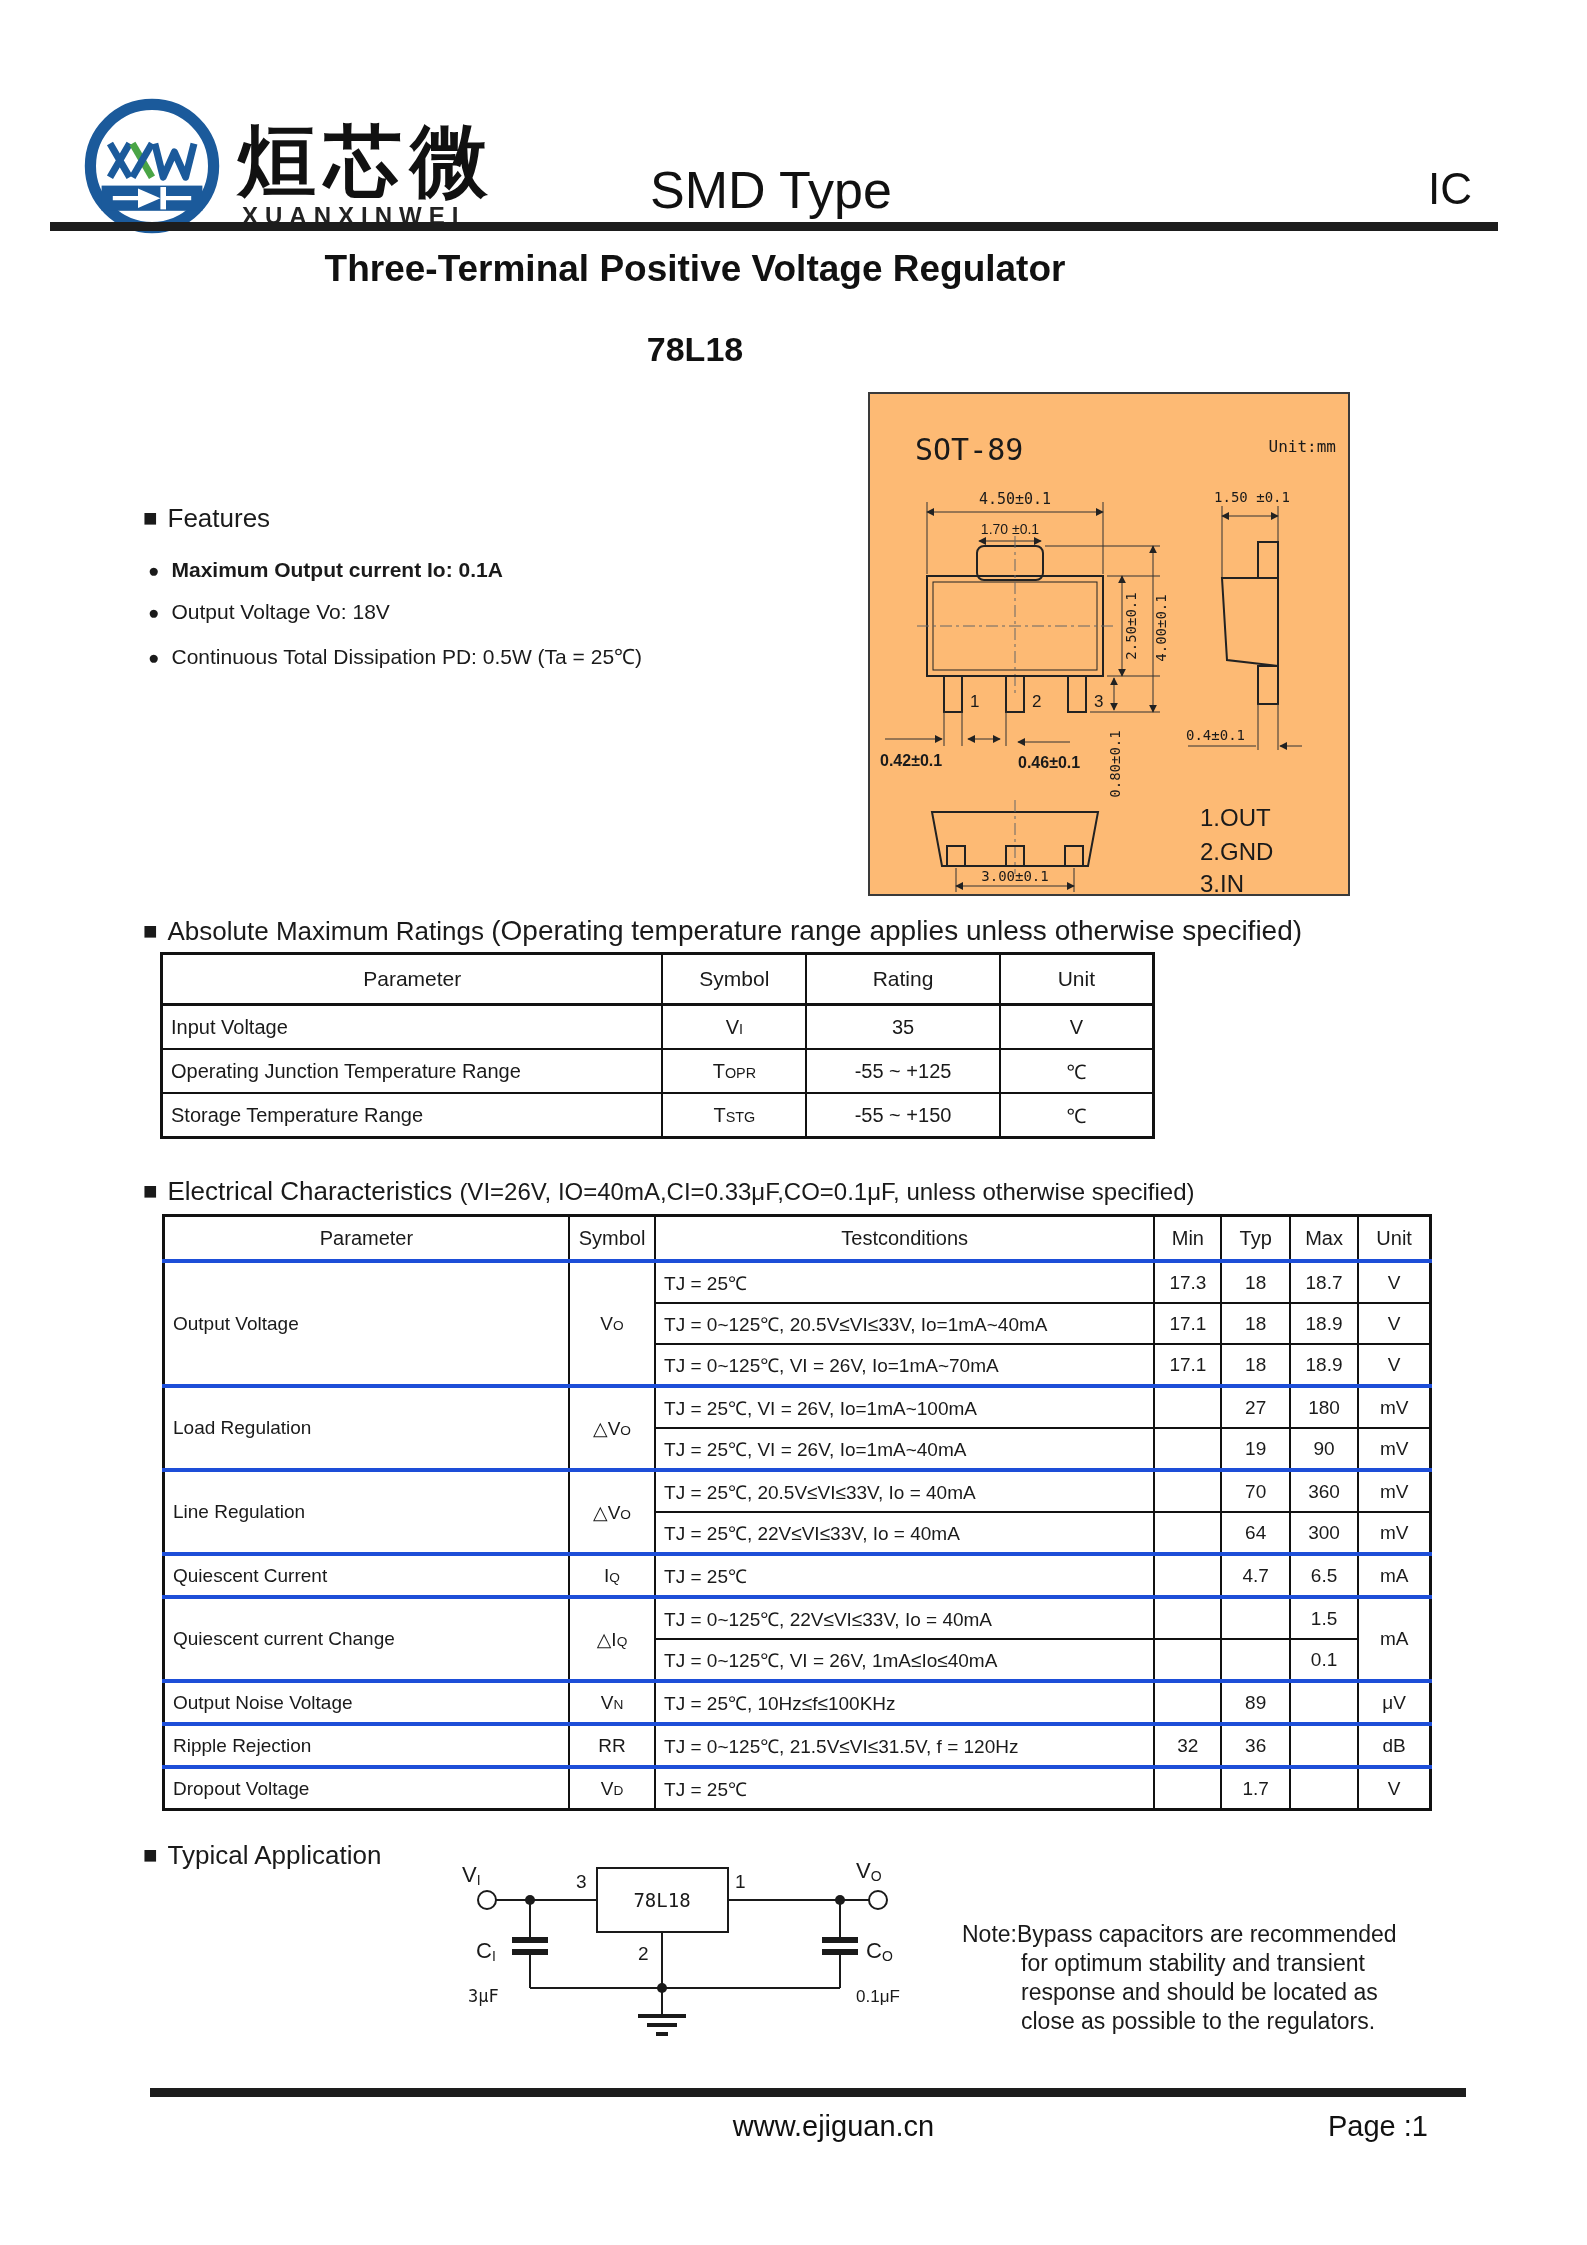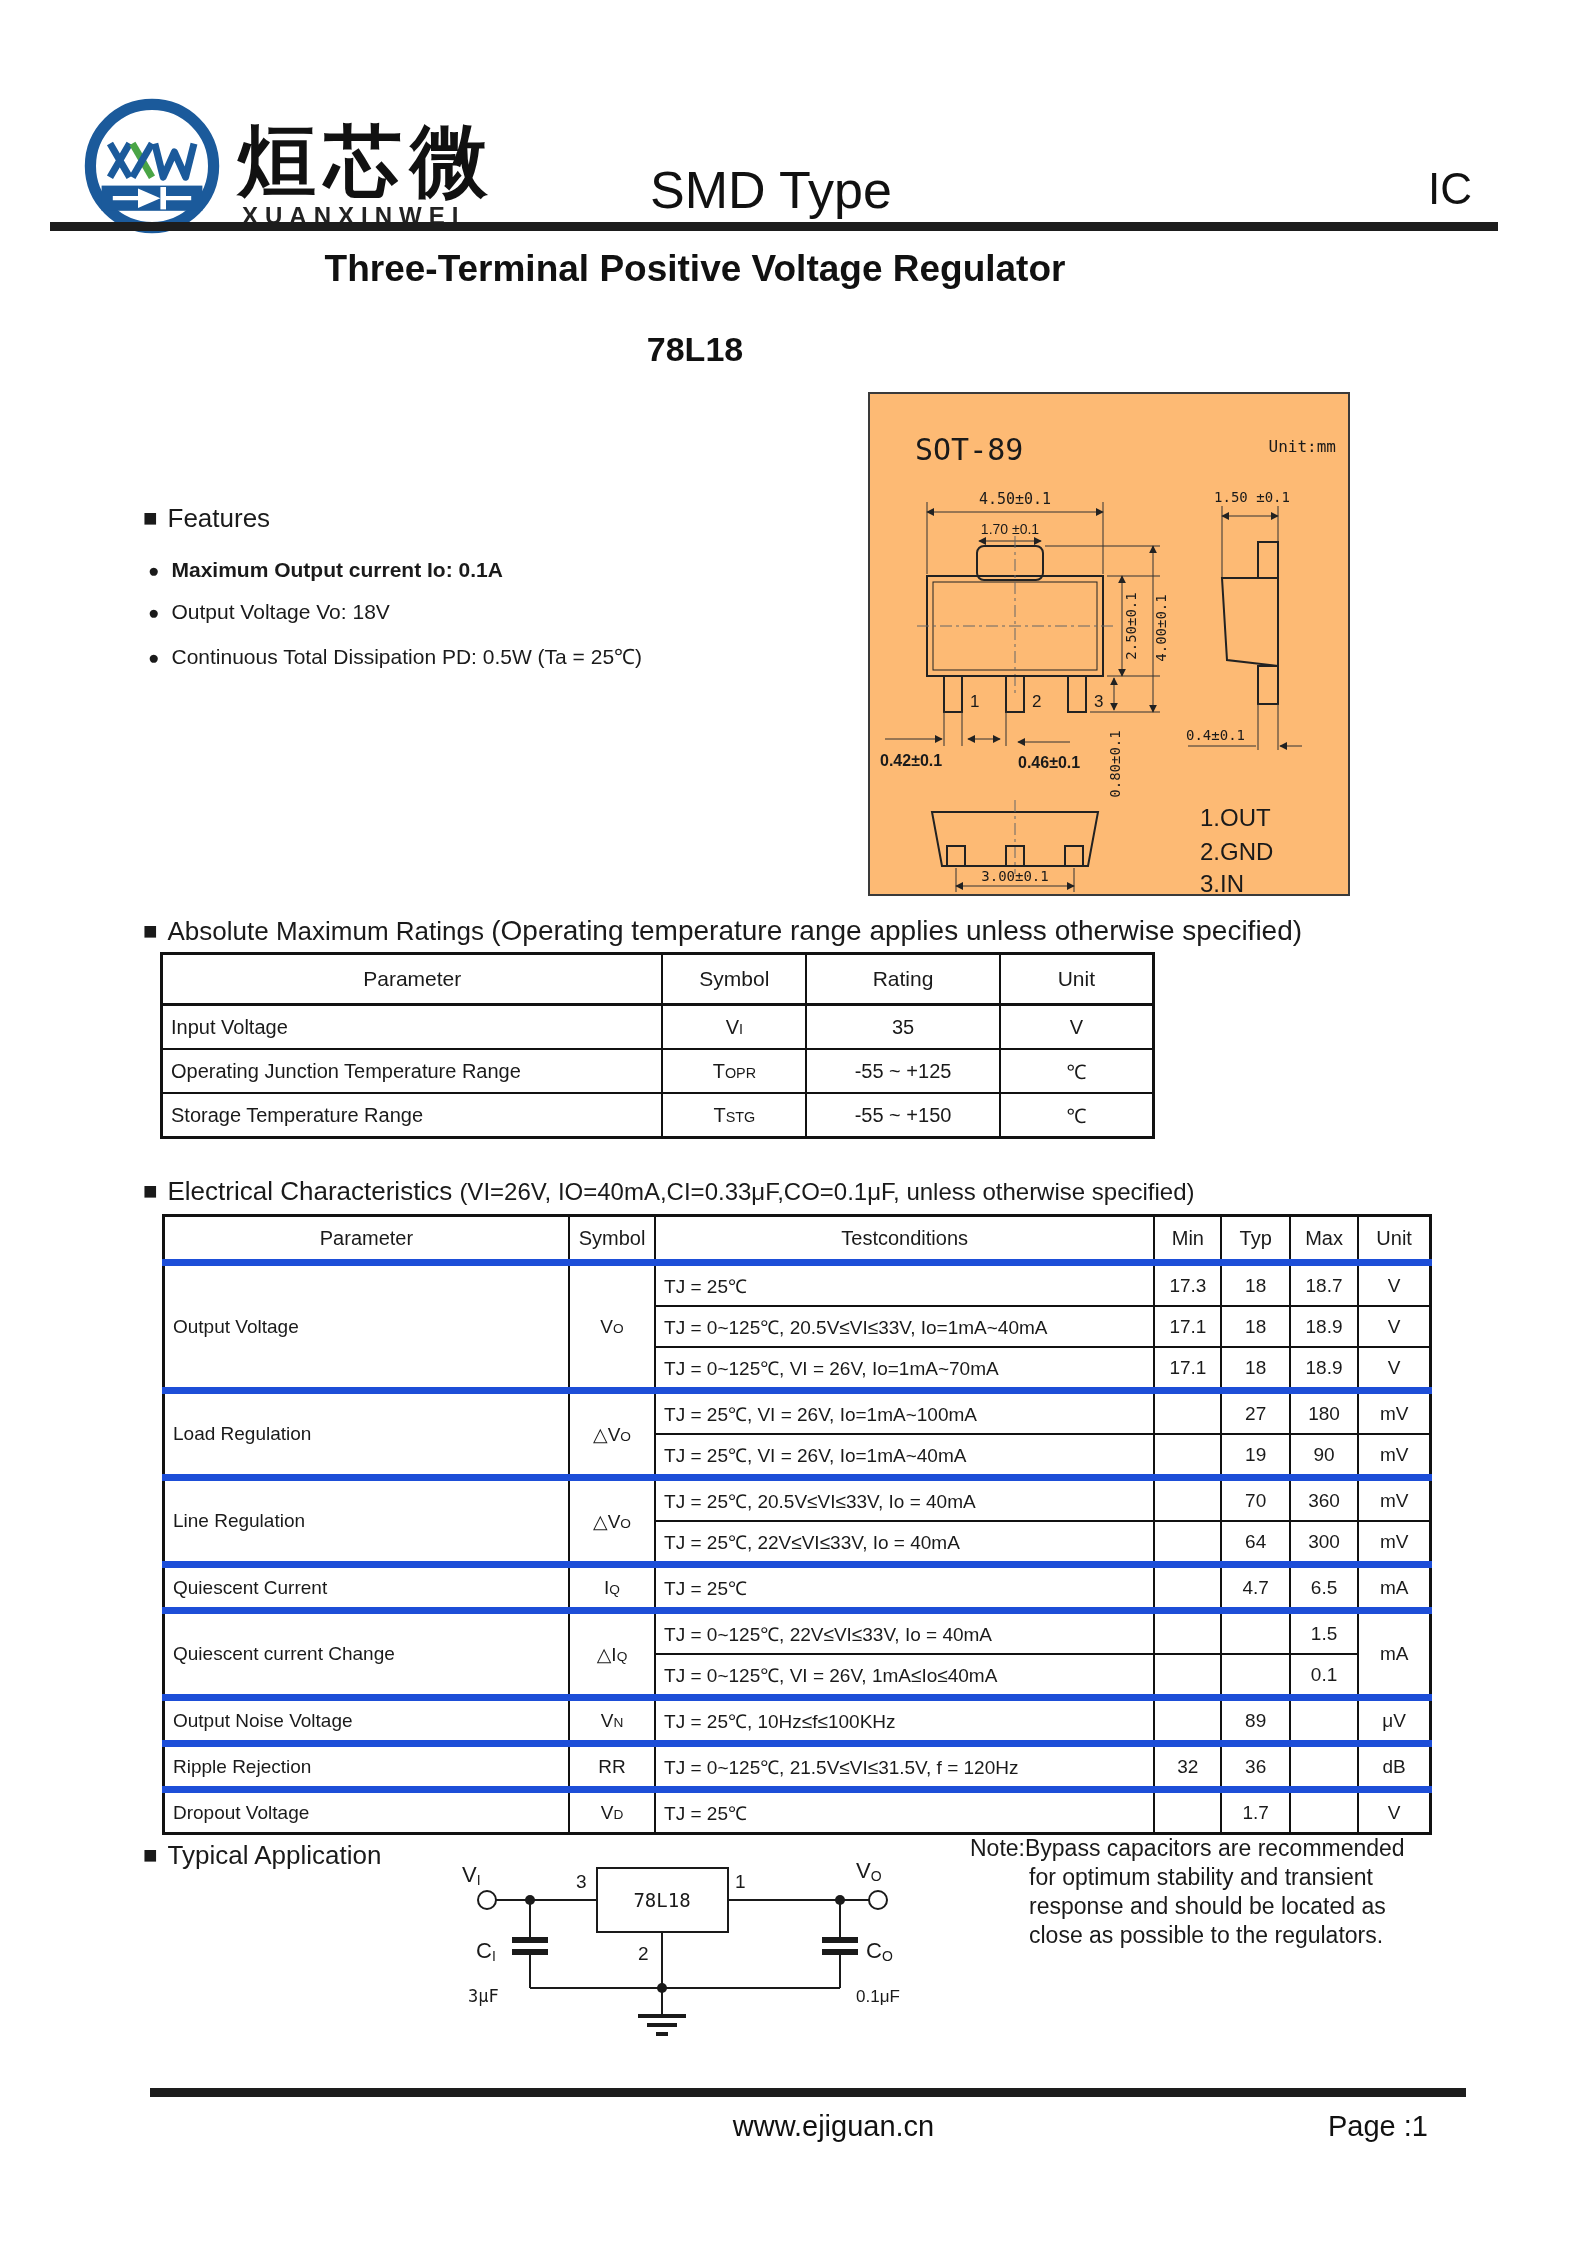--- a/index.html
+++ b/index.html
@@ -32,21 +32,21 @@
   .amr-table td{height:40px;border:2px solid #111;text-align:center;}
   .amr-table td.pname{text-align:left;padding-left:8px;}
   .amr-table{border:3px solid #111;}
   .amr-table thead th{border-bottom:3px solid #111;}
   .ec-table{width:1270px;font-size:19px;}
   .ec-table th{font-weight:normal;font-size:20px;height:40px;border:2px solid #111;border-bottom:3px solid #111;}
   .ec-table td{height:39px;border:2px solid #111;text-align:center;padding:0 2px;}
   .ec-table td.pname{text-align:left;padding-left:8px;}
   .ec-table td.cond{text-align:left;padding-left:8px;white-space:nowrap;overflow:hidden;}
   .ec-table{border:3px solid #111;}
-  .ec-table tr.grp > td{border-top:7px solid #1d4ed8;}
+  .ec-table tr.grp > td{border-top:4px solid #1d4ed8;}
   .subs{font-size:0.72em;}
   
   .pkg-box{border:2px solid #3a3a3a;background:#fdba74;}
   
   .note-block{font-size:23px;line-height:29px;color:#1a1a1a;}
   .note-block .cont{padding-left:59px;}
   
   .site{width:1587px;text-align:center;font-size:29px;color:#111;}
   .pageno{font-size:29px;color:#111;}
   svg text{font-family:"DejaVu Sans Mono",monospace;fill:#1a1a1a;}
@@ -407,21 +407,21 @@
       <text x="315" y="28" font-size="19" class="sans">1</text>
       <text x="218" y="100" font-size="19" class="sans">2</text>
       <text x="242" y="47" font-size="19" text-anchor="middle">78L18</text>
       <text x="56" y="98" font-size="22" class="sans"><tspan>C</tspan><tspan font-size="14" dy="3">I</tspan></text>
       <text x="446" y="98" font-size="22" class="sans"><tspan>C</tspan><tspan font-size="14" dy="3">O</tspan></text>
       <text x="48" y="142" font-size="17">3μF</text>
       <text x="436" y="142" font-size="17" class="sans">0.1μF</text>
     </svg>
   </div>
 
-  <div class="abs note-block" style="left:962px;top:1834px;width:490px;margin-left:8px;">
+  <div class="abs note-block" style="left:962px;top:1920px;width:490px;">
     <div>Note:Bypass capacitors are recommended</div>
     <div class="cont">for optimum stability and transient</div>
     <div class="cont">response and should be located as</div>
     <div class="cont">close as possible to the regulators.</div>
   </div>
 
   <div class="abs hrule" style="left:150px;top:2088px;width:1316px;height:9px;"></div>
   <div class="abs site" style="left:0;top:2110px;padding-left:40px;">www.ejiguan.cn</div>
   <div class="abs pageno" style="left:1328px;top:2110px;">Page :1</div>
 

